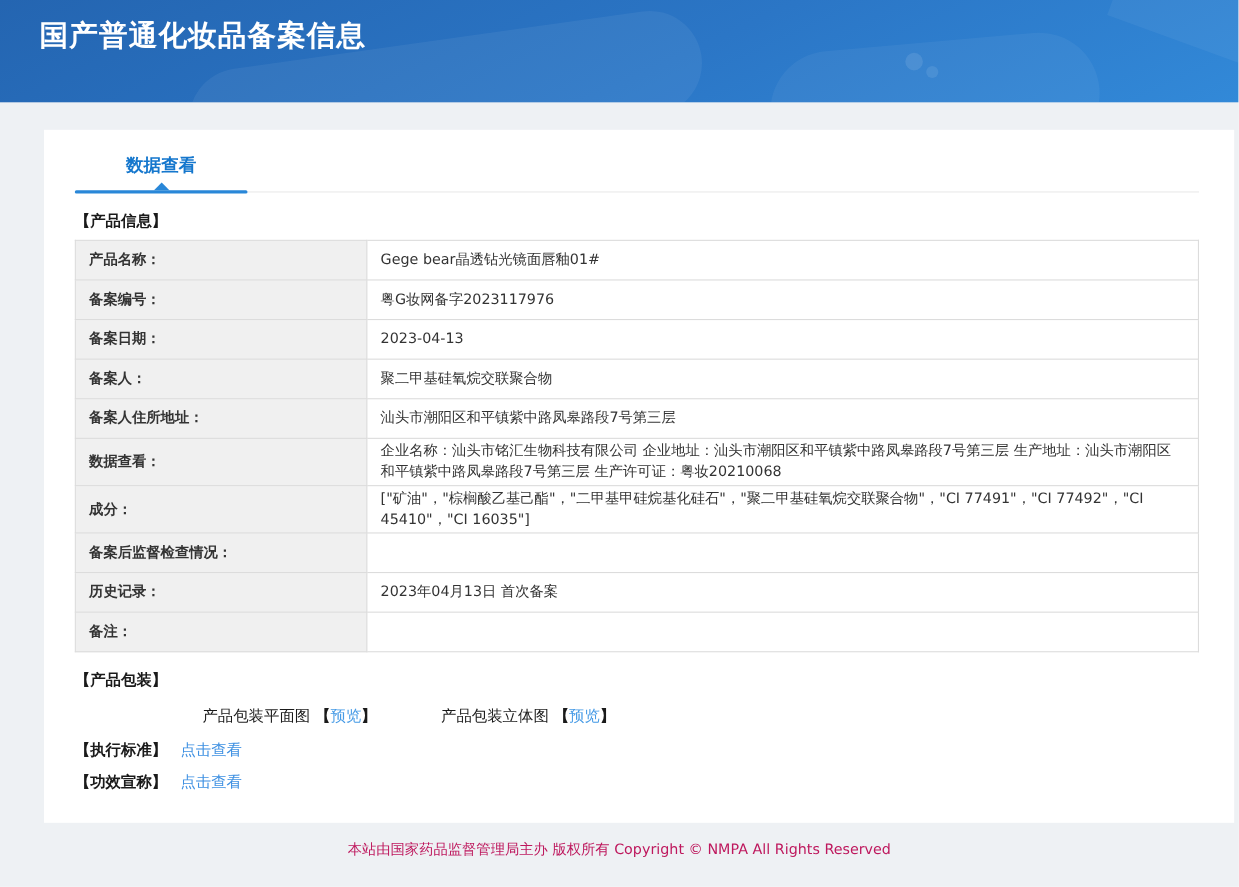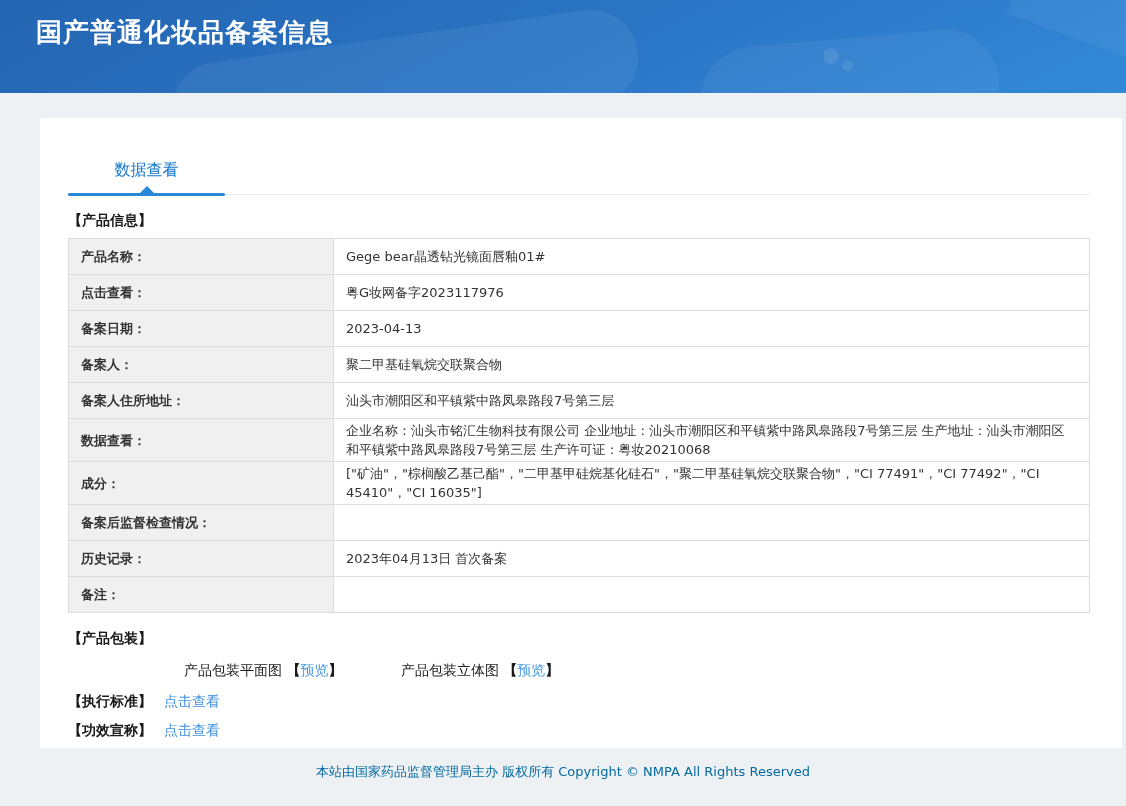--- a/index.html
+++ b/index.html
@@ -70,25 +70,24 @@
     padding-top: 22px;
     border-bottom: 1px solid #e9e9e9;
     position: relative;
   }
   .tab {
     display: inline-block;
     width: 157px;
     text-align: center;
     padding-bottom: 13px;
     font-size: 16px;
-    font-weight: normal;
+    font-weight: bold;
     color: #1577cd;
     position: relative;
     cursor: pointer;
-    margin-top: 20px;
   }
   .tab .tab-underline {
     position: absolute;
     left: 0; right: 0; bottom: -2px;
     height: 3px;
     background: #2987d8;
     border-radius: 2px;
   }
   .tab .tab-arrow {
     position: absolute;
@@ -153,21 +152,21 @@
     font-size: 14px;
     font-weight: bold;
     color: #1a1a1a;
   }
   .link-row a.blue-link { font-weight: normal; margin-left: 12px; font-size: 14px; color: #3e90e2; }
   
   .footer {
     padding-top: 15px;
     text-align: center;
     font-size: 13px;
-    color: #0369a1;
+    color: #be185d;
   }
 </style>
 </head>
 <body>
 
 <div class="banner">
   <div class="deco-blob"></div>
   <div class="deco-blob2"></div>
   <div class="deco-circle1"></div>
   <div class="deco-circle2"></div>
@@ -187,21 +186,21 @@
 
   <div class="section-title">【产品信息】</div>
 
   <table class="info-table">
     <tbody>
       <tr>
         <td class="lbl">产品名称：</td>
         <td class="val">Gege bear晶透钻光镜面唇釉01#</td>
       </tr>
       <tr>
-        <td class="lbl">点击查看：</td>
+        <td class="lbl">备案编号：</td>
         <td class="val">粤G妆网备字2023117976</td>
       </tr>
       <tr>
         <td class="lbl">备案日期：</td>
         <td class="val">2023-04-13</td>
       </tr>
       <tr>
         <td class="lbl">备案人：</td>
         <td class="val">聚二甲基硅氧烷交联聚合物</td>
       </tr>

